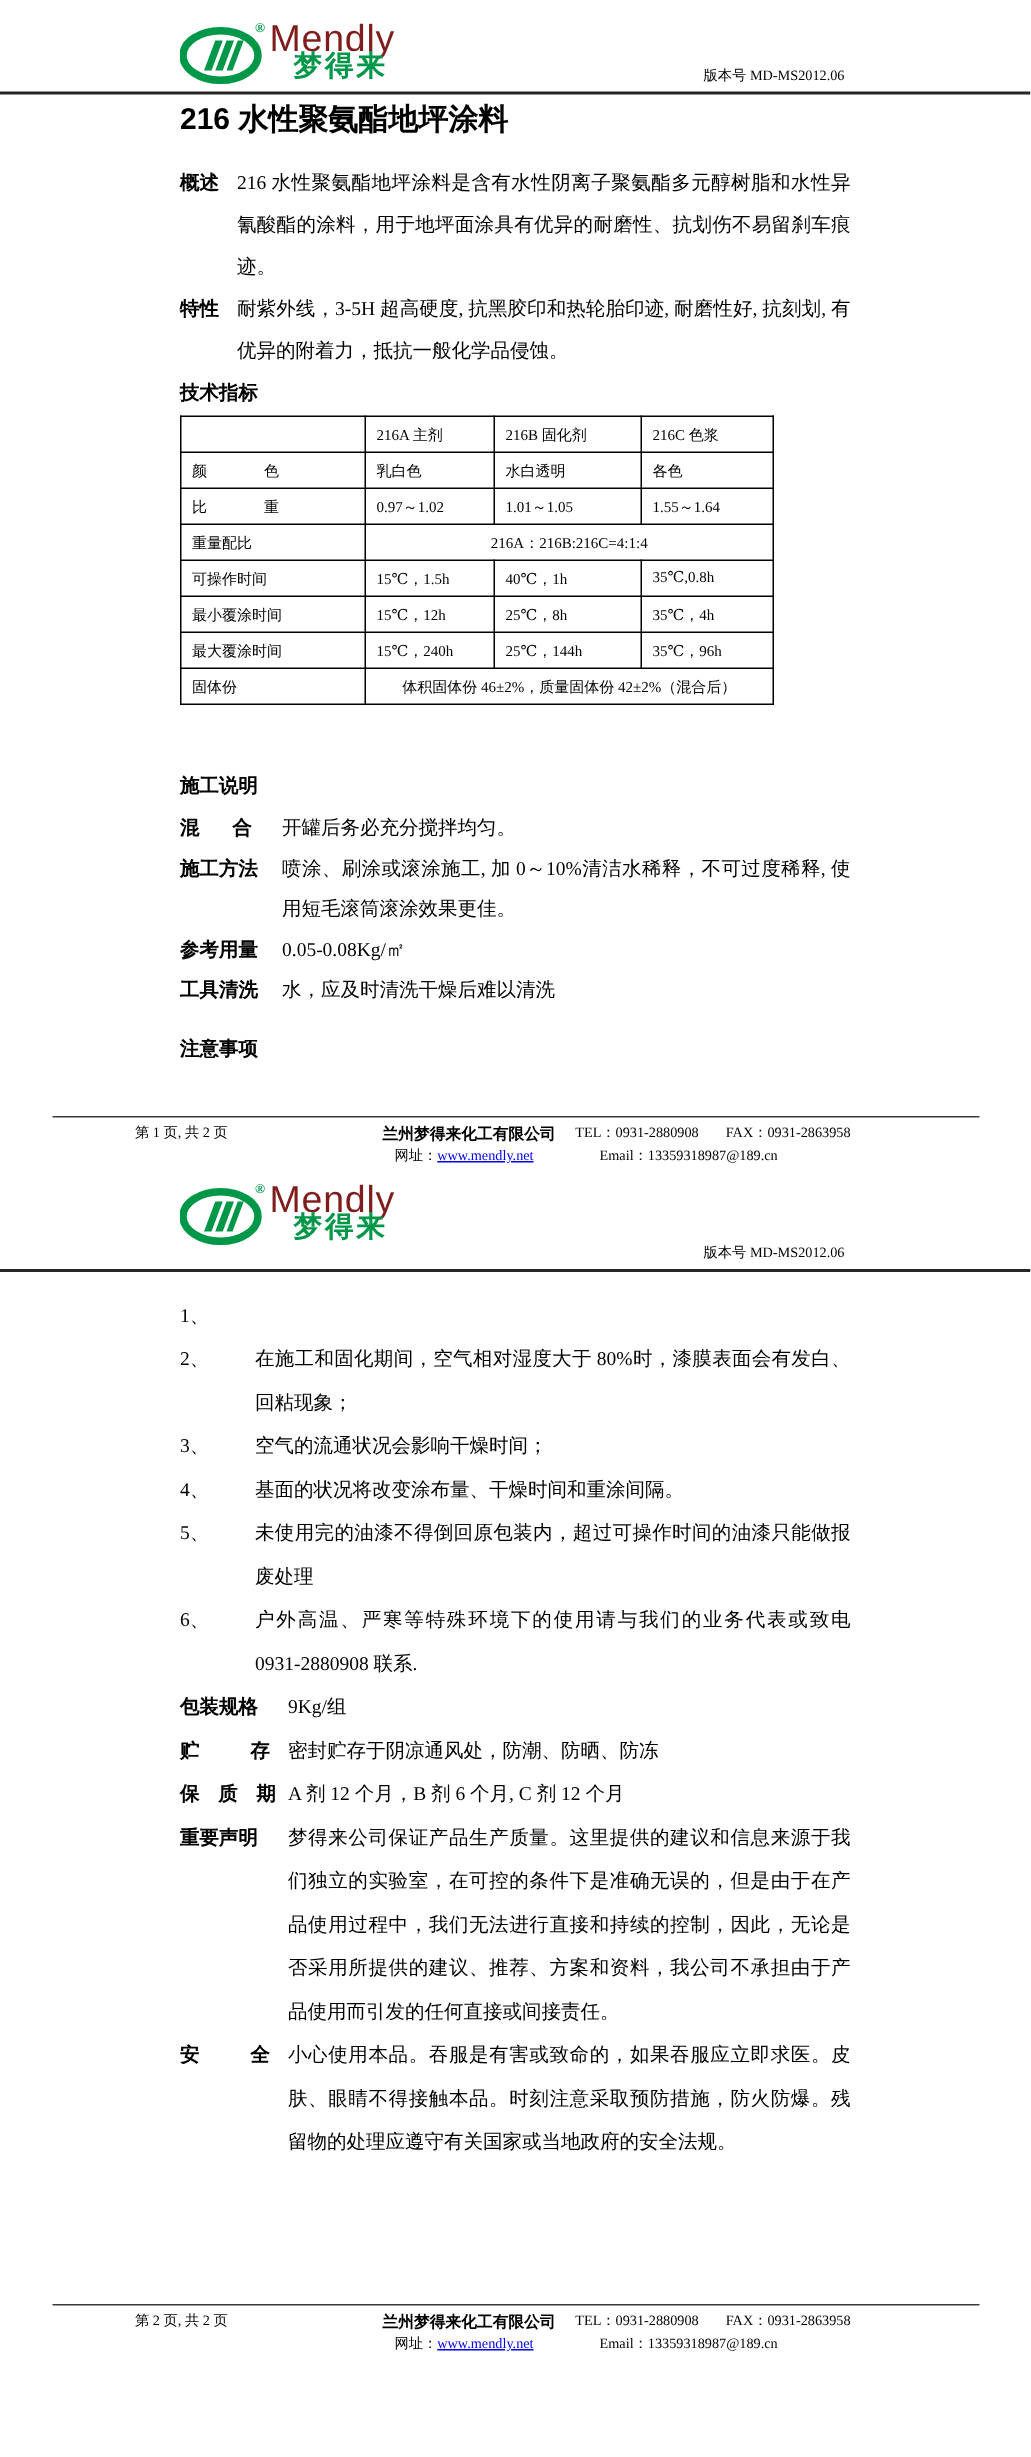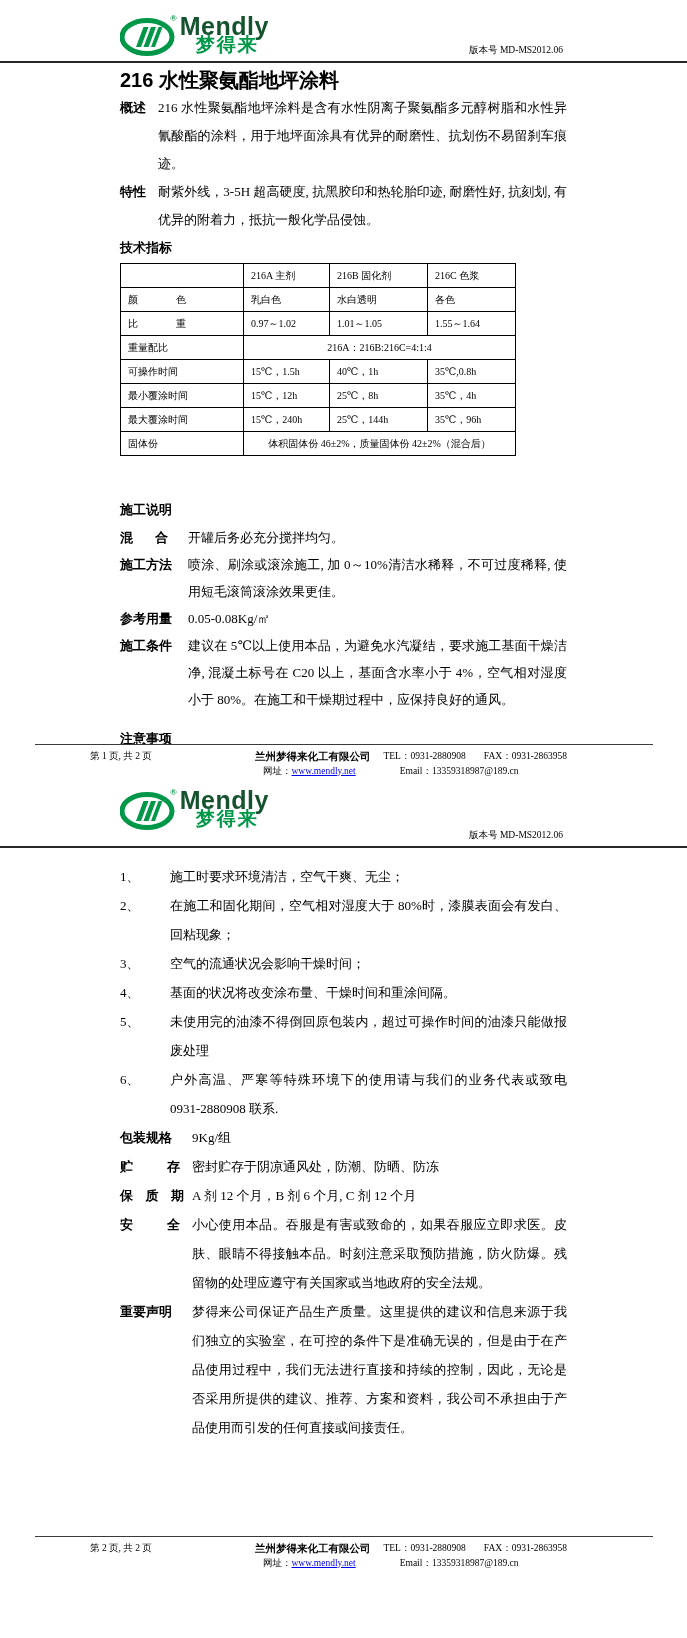--- a/index.html
+++ b/index.html
@@ -17,34 +17,34 @@
 
   
   .hdr { position:relative; height:63px; padding:15px 0 0 120px;
          border-bottom:2px solid #262626; }
   .hdr.hdr2 { height:68px; padding-top:9px; }
   .logo { display:flex; align-items:flex-start; }
   .logo-mark svg { display:block; }
   .reg { color:#009848; font-size:9px; font-weight:bold; margin:-2px 2px 0 -6px; }
   .logo-text { display:flex; flex-direction:column; margin-left:1px; }
   .logo-en { font-family:"Liberation Sans","DejaVu Sans",sans-serif;
-             font-weight:bold; font-size:25px; line-height:22px; color:#14532d;
+             font-weight:normal; font-size:25px; line-height:22px; color:#7f1d1d;
              letter-spacing:0.5px; }
   .logo-cn { font-family:"Liberation Sans","DejaVu Sans",sans-serif;
              font-weight:bold; font-size:19px; line-height:15px; color:#009848;
              padding-left:16px; letter-spacing:2px; }
   .version { position:absolute; right:124px; bottom:4px; font-size:9.5px; }
 
   
   .title { margin:3px 0 0 120px; font-size:20px; line-height:28px; font-weight:bold; }
   .para { display:flex; margin-left:120px; width:447px; font-size:13px; line-height:28px; }
   .para .plabel { width:38px; flex:none; font-weight:bold;
                   font-family:"Liberation Sans","DejaVu Sans",sans-serif; }
   .para .ptext { flex:1; text-align:justify; }
-  .p-first { margin-top:0; }
+  .p-first { margin-top:14px; }
   .h-sec { margin-left:120px; font-size:13px; line-height:28px; font-weight:bold;
            font-family:"Liberation Sans","DejaVu Sans",sans-serif; }
 
   table.spec { border-collapse:collapse; table-layout:fixed; margin:1px 0 0 120px;
                width:395px; font-size:10px; }
   .spec td { border:1px solid #000; height:24px; padding:1px 7px; vertical-align:middle; }
   .spec .ctr { text-align:center; }
   .jl { display:inline-block; width:58px; text-align:justify; text-align-last:justify; }
 
   .h-constr { margin-top:40px; }
@@ -183,22 +183,22 @@
   </div>
   <div class="crow">
     <span class="clabel">施工方法</span>
     <span class="ctext">喷涂、刷涂或滚涂施工, 加 0～10%清洁水稀释，不可过度稀释, 使用短毛滚筒滚涂效果更佳。</span>
   </div>
   <div class="crow">
     <span class="clabel">参考用量</span>
     <span class="ctext">0.05-0.08Kg/㎡</span>
   </div>
   <div class="crow">
-    <span class="clabel">施工条件</span>
-    <span class="ctext">建议在 5℃以上使用本品，为避免水汽凝结，要求施工基面干燥洁净, 混凝土标号在 C20 以上，基面含水率小于 4%，空气相对湿度小于 80%。在施工和干燥期过程中，应保持良好的通风。</span>
+    <span class="clabel">工具清洗</span>
+    <span class="ctext">水，应及时清洗干燥后难以清洗</span>
   </div>
 
   <div class="h-sec h-notes">注意事项</div>
 
   <footer class="pagefoot">
     <div class="frow1">
       <span class="fpage">第 1 页, 共 2 页</span>
       <span class="fcompany">兰州梦得来化工有限公司</span>
       <span class="ftel">TEL：0931-2880908</span>
       <span class="ffax">FAX：0931-2863958</span>
@@ -228,21 +228,20 @@
         <span class="logo-cn">梦得来</span>
       </span>
     </div>
     <div class="version">版本号 MD-MS2012.06</div>
   </header>
 
   <div class="p2content">
 
     <div class="nrow">
       <span class="nnum">1、</span>
-      <span class="ntext">施工时要求环境清洁，空气干爽、无尘；</span>
     </div>
     <div class="nrow">
       <span class="nnum">2、</span>
       <span class="ntext">在施工和固化期间，空气相对湿度大于 80%时，漆膜表面会有发白、回粘现象；</span>
     </div>
     <div class="nrow">
       <span class="nnum">3、</span>
       <span class="ntext">空气的流通状况会影响干燥时间；</span>
     </div>
     <div class="nrow">
@@ -264,26 +263,26 @@
     </div>
     <div class="irow">
       <span class="ilabel"><span class="j60">贮存</span></span>
       <span class="itext">密封贮存于阴凉通风处，防潮、防晒、防冻</span>
     </div>
     <div class="irow">
       <span class="ilabel"><span class="j64">保质期</span></span>
       <span class="itext">A 剂 12 个月，B 剂 6 个月, C 剂 12 个月</span>
     </div>
     <div class="irow">
+      <span class="ilabel">重要声明</span>
+      <span class="itext">梦得来公司保证产品生产质量。这里提供的建议和信息来源于我们独立的实验室，在可控的条件下是准确无误的，但是由于在产品使用过程中，我们无法进行直接和持续的控制，因此，无论是否采用所提供的建议、推荐、方案和资料，我公司不承担由于产品使用而引发的任何直接或间接责任。</span>
+    </div>
+    <div class="irow">
       <span class="ilabel"><span class="j60">安全</span></span>
       <span class="itext">小心使用本品。吞服是有害或致命的，如果吞服应立即求医。皮肤、眼睛不得接触本品。时刻注意采取预防措施，防火防爆。残留物的处理应遵守有关国家或当地政府的安全法规。</span>
-    </div>
-    <div class="irow">
-      <span class="ilabel">重要声明</span>
-      <span class="itext">梦得来公司保证产品生产质量。这里提供的建议和信息来源于我们独立的实验室，在可控的条件下是准确无误的，但是由于在产品使用过程中，我们无法进行直接和持续的控制，因此，无论是否采用所提供的建议、推荐、方案和资料，我公司不承担由于产品使用而引发的任何直接或间接责任。</span>
     </div>
   </div>
 
   <footer class="pagefoot">
     <div class="frow1">
       <span class="fpage">第 2 页, 共 2 页</span>
       <span class="fcompany">兰州梦得来化工有限公司</span>
       <span class="ftel">TEL：0931-2880908</span>
       <span class="ffax">FAX：0931-2863958</span>
     </div>

